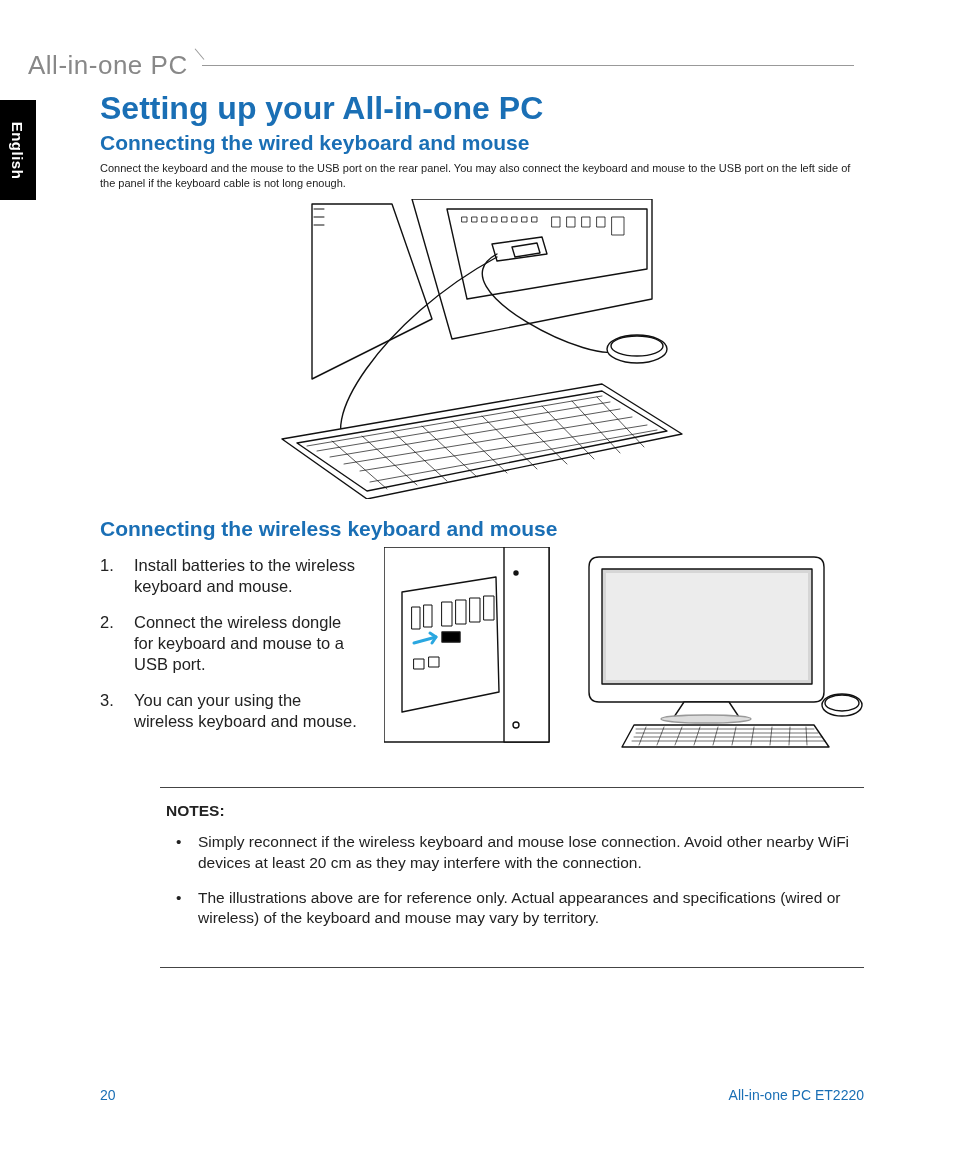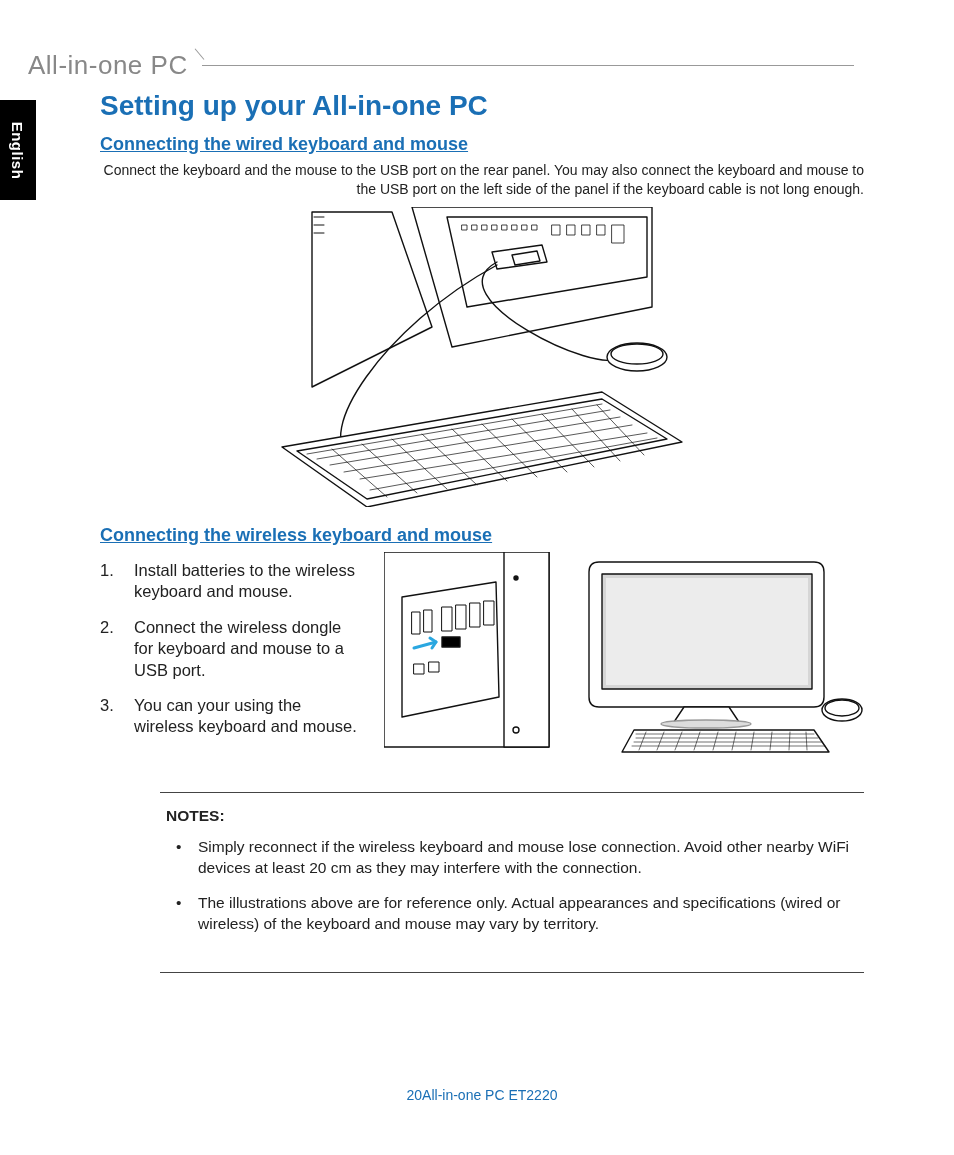--- a/index.html
+++ b/index.html
@@ -64,38 +64,36 @@
     letter-spacing: 0.5px;
   }
   .content {
     position: absolute;
     left: 100px;
     right: 90px;
     top: 90px;
   }
   h1 {
     color: #1a6fb5;
-    font-size: 28px;
+    font-size: 32px;
     font-weight: 800;
     font-family: Verdana, "Segoe UI", Arial, sans-serif;
-    margin-bottom: 12px;
+    margin-bottom: 4px;
   }
   h2 {
     color: #1a6fb5;
-    font-size: 18px;
+    font-size: 21px;
     font-weight: 700;
     margin-bottom: 6px;
-    text-decoration: underline;
   }
   .body-text {
-    font-size: 14px;
+    font-size: 11px;
     line-height: 1.35;
     color: #222;
     margin-bottom: 8px;
-    text-align: right;
   }
   .figure {
     display: flex;
     justify-content: center;
     margin: 4px 0 18px;
   }
   .figure svg { display: block; }
   .columns {
     display: flex;
     gap: 18px;
@@ -150,21 +148,21 @@
     position: absolute;
     left: 10px;
     top: 0;
   }
   .footer {
     position: absolute;
     left: 100px;
     right: 90px;
     bottom: 52px;
     display: flex;
-    justify-content: center;
+    justify-content: space-between;
     font-size: 14px;
     color: #1a6fb5;
   }
   .footer .page-num { font-weight: 400; }
 </style>
 </head>
 <body>
 
 <div class="header-line">
   <div class="header-title">All-in-one PC</div>

